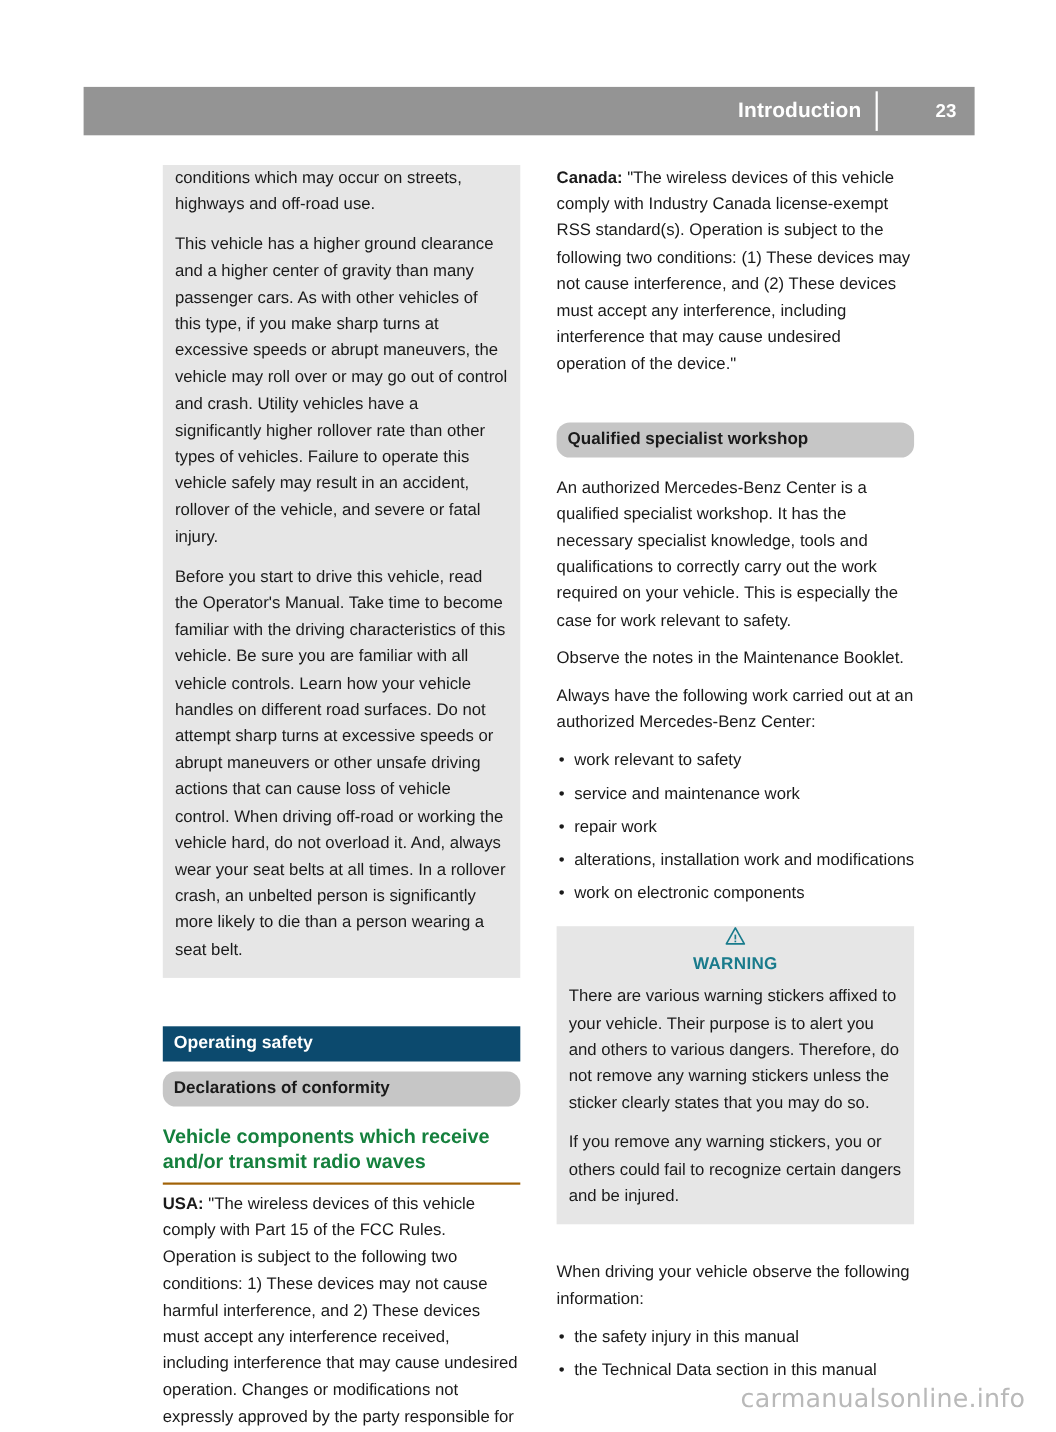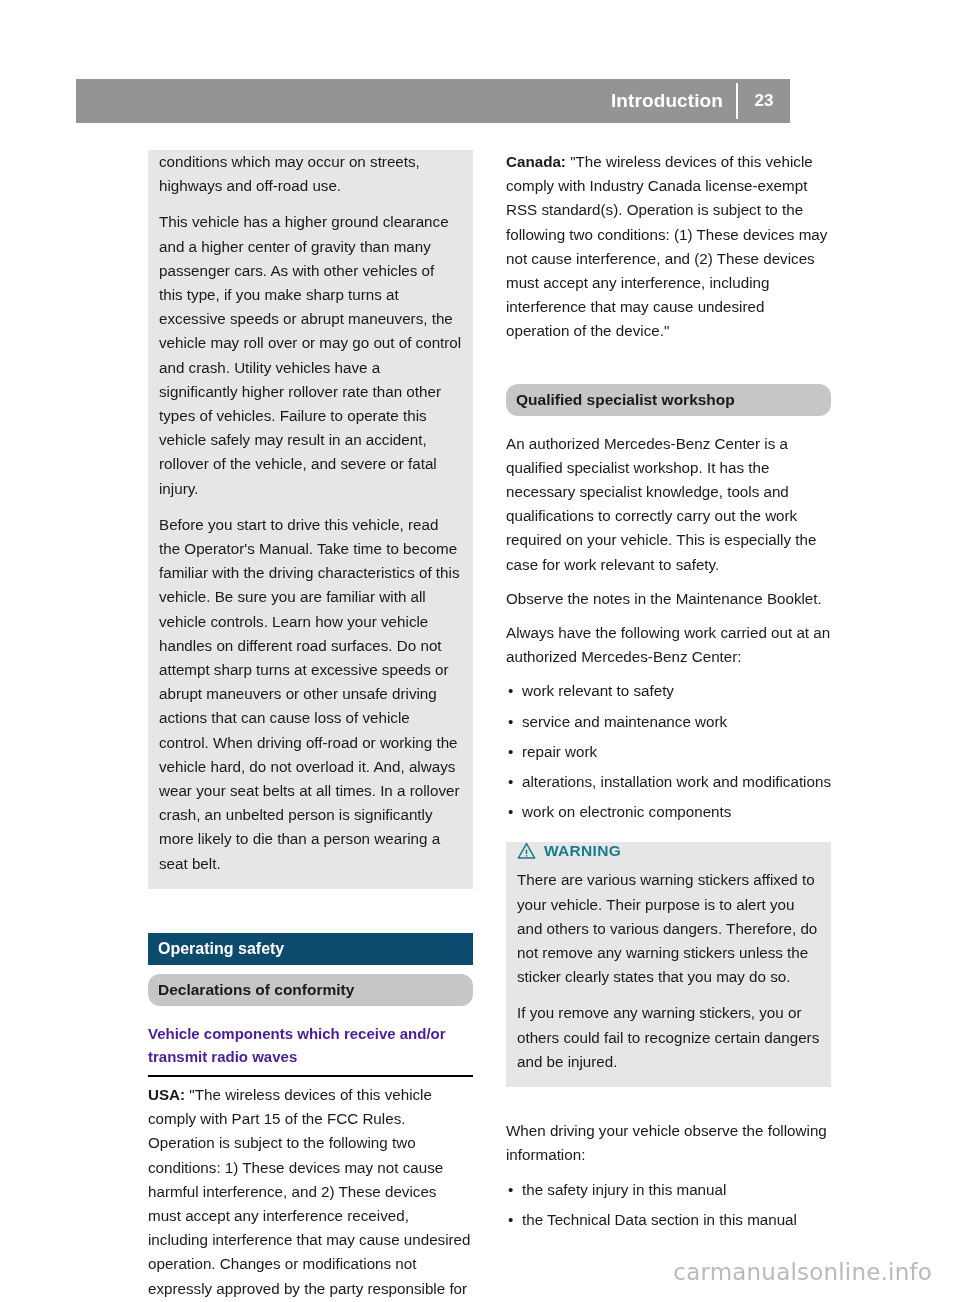--- a/index.html
+++ b/index.html
@@ -15,21 +15,21 @@
     font-family: "Liberation Sans", sans-serif;
     color: #1a1a1a;
     -webkit-font-smoothing: antialiased;
   }
 
   
   .header-bar {
     position: absolute;
     left: 76px;
     top: 79px;
-    width: 714px;
+    width: 810px;
     height: 44px;
     background: #949494;
     display: flex;
     align-items: center;
     justify-content: flex-end;
   }
   .header-title {
     color: #ffffff;
     font-size: 19px;
     font-weight: bold;
@@ -41,20 +41,21 @@
     align-self: stretch;
     margin: 4px 0 4px 0;
     background: #ffffff;
   }
   .header-page {
     color: #ffffff;
     font-size: 17px;
     font-weight: bold;
     width: 52px;
     text-align: center;
+    margin-left: 36px;
   }
 
   
   .page {
     position: absolute;
     left: 148px;
     top: 150px;
     width: 684px;
     display: flex;
     gap: 33px;
@@ -98,35 +99,36 @@
     color: #1a1a1a;
     font-size: 15.5px;
     font-weight: bold;
     padding: 6px 0 7px 10px;
     margin: 0 0 16px 0;
     line-height: 19px;
     border-radius: 12px;
   }
   
   .h3rule {
-    font-size: 15px;
+    font-size: 18px;
     font-weight: bold;
     line-height: 23px;
-    color: #4c1d95;
+    color: #15803d;
     margin: 0 0 6px 0;
     padding-bottom: 7px;
-    border-bottom: 2px solid #000000;
+    border-bottom: 2px solid #a16207;
   }
 
   
   .warn-head {
     display: flex;
     align-items: center;
     gap: 8px;
     margin: 0 0 8px 0;
+    flex-direction: column;
   }
   .warn-icon {
     display: block;
     width: 19px;
     height: 18px;
     flex: none;
   }
   .warn-label {
     color: #197b8c;
     font-size: 15.5px;

